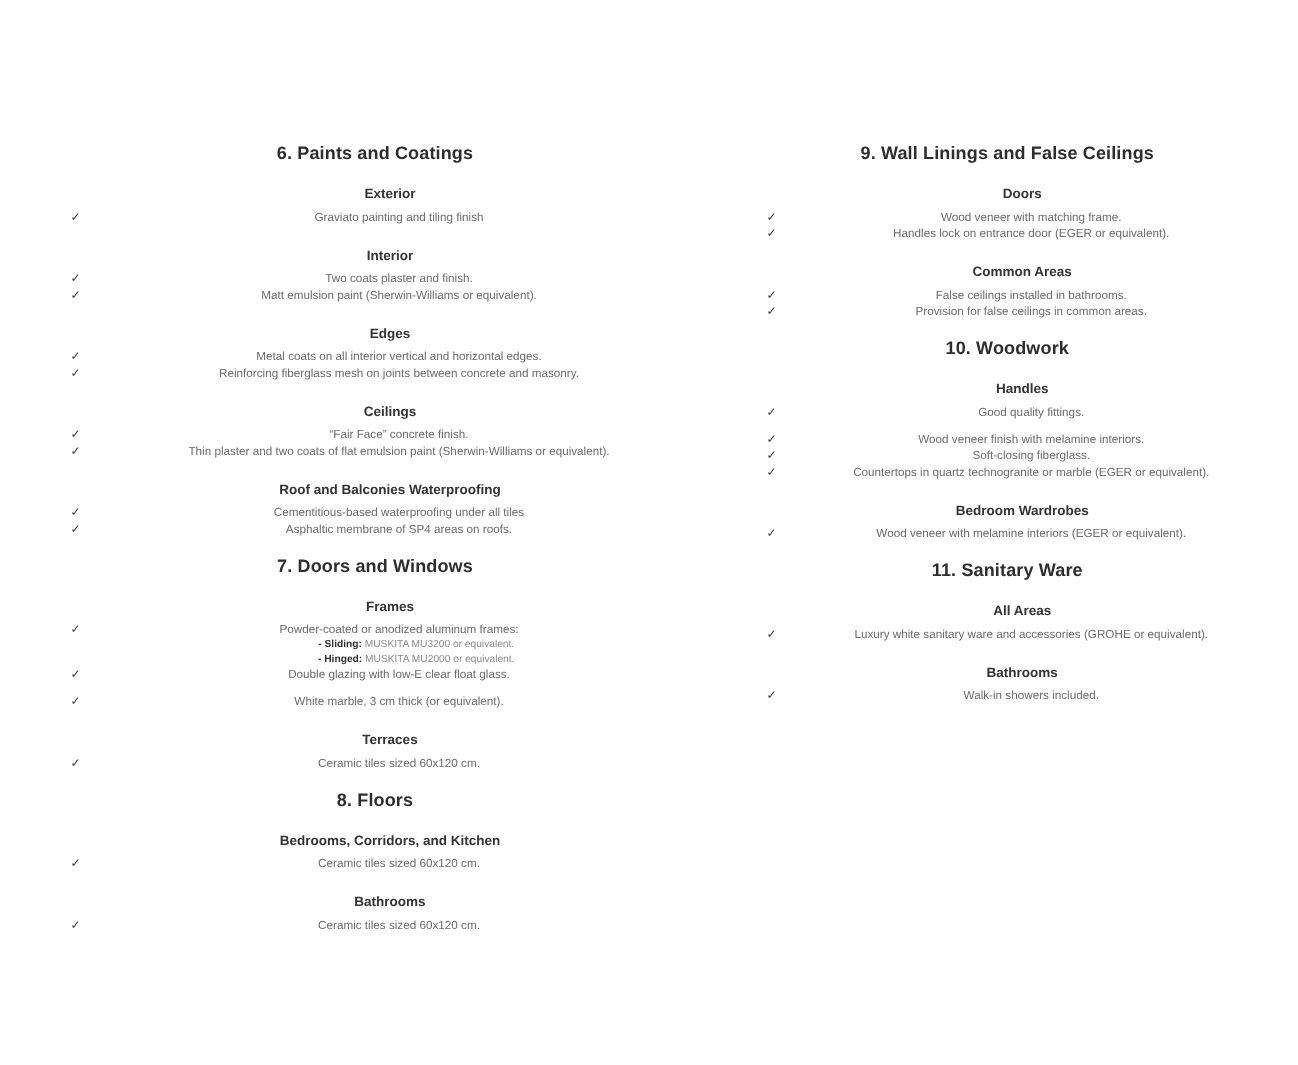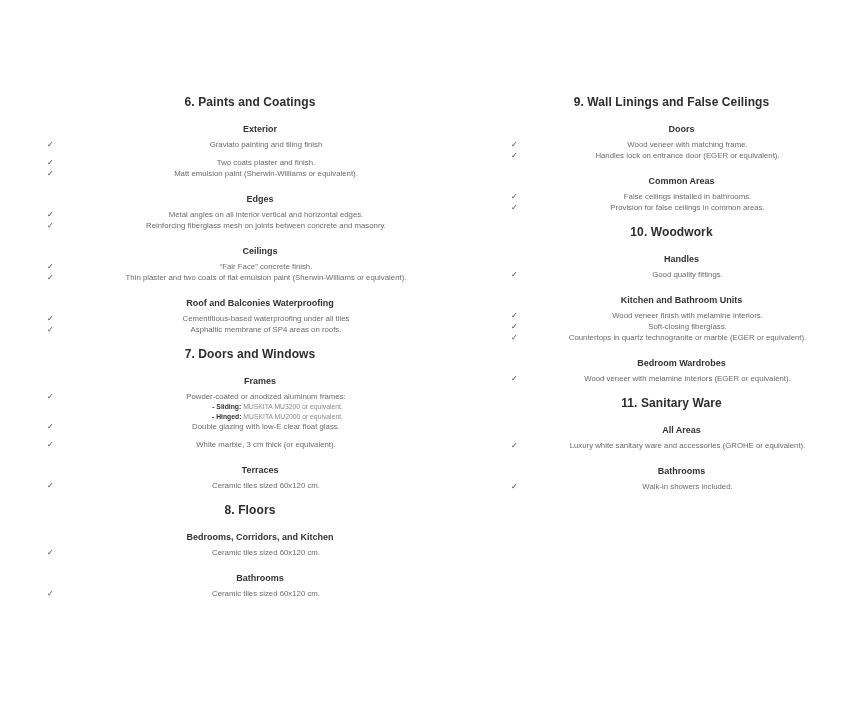--- a/index.html
+++ b/index.html
@@ -70,26 +70,27 @@
 
 <div class="page">
   <div class="column column-left" id="col-0">
       <div class="section">
         <h2 class="section-title">6. Paints and Coatings</h2>
         <div class="group">
           <h3 class="group-heading">Exterior</h3>
           <div class="bullet"><span class="check-icon">✓</span><span>Graviato painting and tiling finish</span></div>
         </div>
         <div class="group">
+          <h3 class="group-heading">Interior</h3>
           <div class="bullet"><span class="check-icon">✓</span><span>Two coats plaster and finish.</span></div>
           <div class="bullet"><span class="check-icon">✓</span><span>Matt emulsion paint (Sherwin-Williams or equivalent).</span></div>
         </div>
         <div class="group">
           <h3 class="group-heading">Edges</h3>
-          <div class="bullet"><span class="check-icon">✓</span><span>Metal angles on all interior vertical and horizontal edges.</span></div>
+          <div class="bullet"><span class="check-icon">✓</span><span>Metal coats on all interior vertical and horizontal edges.</span></div>
           <div class="bullet"><span class="check-icon">✓</span><span>Reinforcing fiberglass mesh on joints between concrete and masonry.</span></div>
         </div>
         <div class="group">
           <h3 class="group-heading">Ceilings</h3>
           <div class="bullet"><span class="check-icon">✓</span><span>“Fair Face” concrete finish.</span></div>
           <div class="bullet"><span class="check-icon">✓</span><span>Thin plaster and two coats of flat emulsion paint (Sherwin-Williams or equivalent).</span></div>
         </div>
         <div class="group">
           <h3 class="group-heading">Roof and Balconies Waterproofing</h3>
           <div class="bullet"><span class="check-icon">✓</span><span>Cementitious-based waterproofing under all tiles</span></div>
@@ -137,21 +138,20 @@
           <div class="bullet"><span class="check-icon">✓</span><span>Provision for false ceilings in common areas.</span></div>
         </div>
       </div>
       <div class="section">
         <h2 class="section-title">10. Woodwork</h2>
         <div class="group">
           <h3 class="group-heading">Handles</h3>
           <div class="bullet"><span class="check-icon">✓</span><span>Good quality fittings.</span></div>
         </div>
         <div class="group">
-          <h3 class="group-heading">Kitchen and Bathroom Units</h3>
           <div class="bullet"><span class="check-icon">✓</span><span>Wood veneer finish with melamine interiors.</span></div>
           <div class="bullet"><span class="check-icon">✓</span><span>Soft-closing fiberglass.</span></div>
           <div class="bullet"><span class="check-icon">✓</span><span>Countertops in quartz technogranite or marble (EGER or equivalent).</span></div>
         </div>
         <div class="group">
           <h3 class="group-heading">Bedroom Wardrobes</h3>
           <div class="bullet"><span class="check-icon">✓</span><span>Wood veneer with melamine interiors (EGER or equivalent).</span></div>
         </div>
       </div>
       <div class="section">

